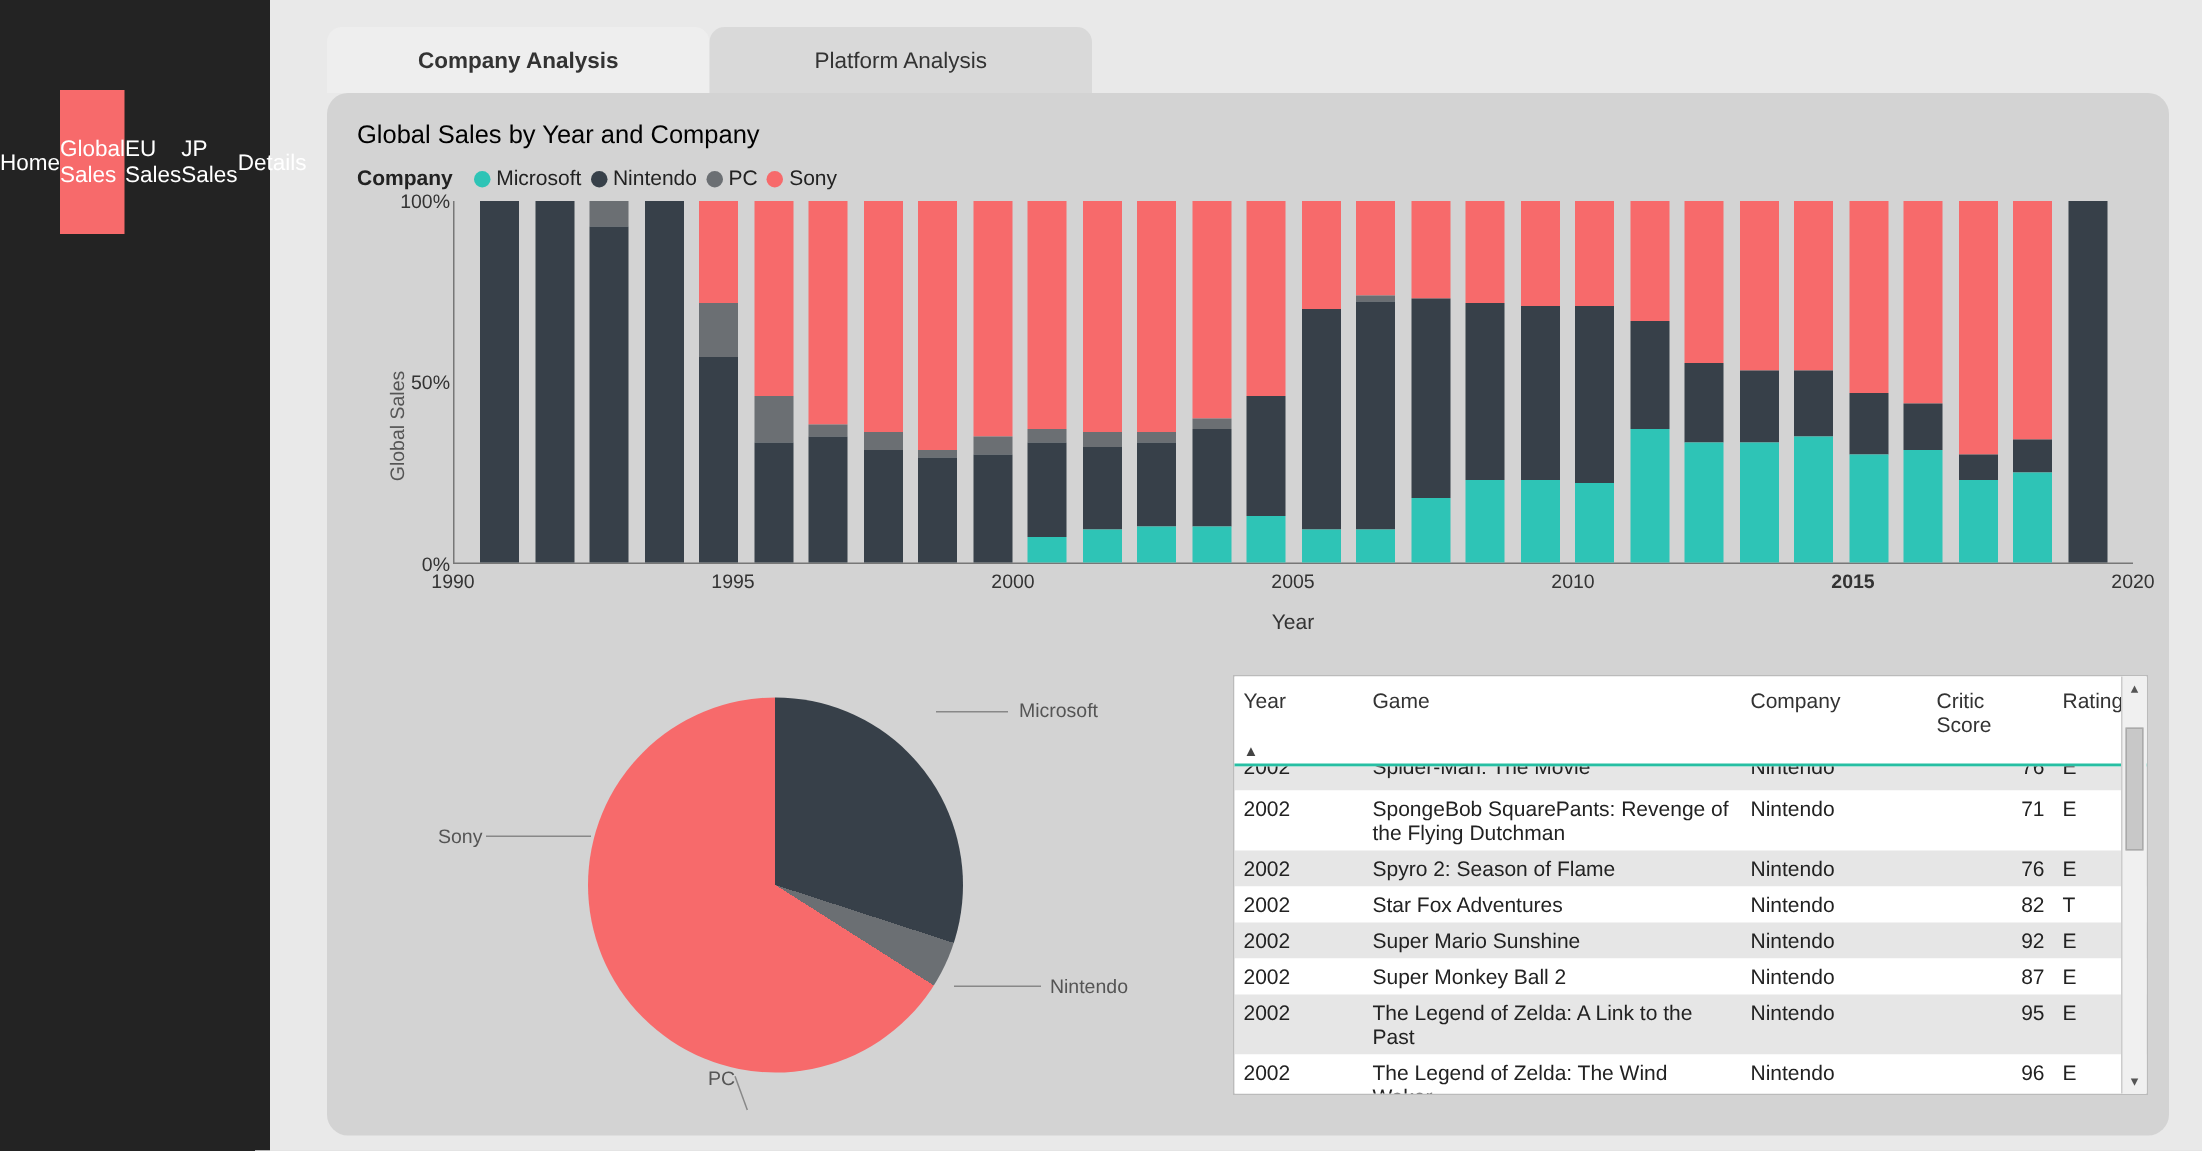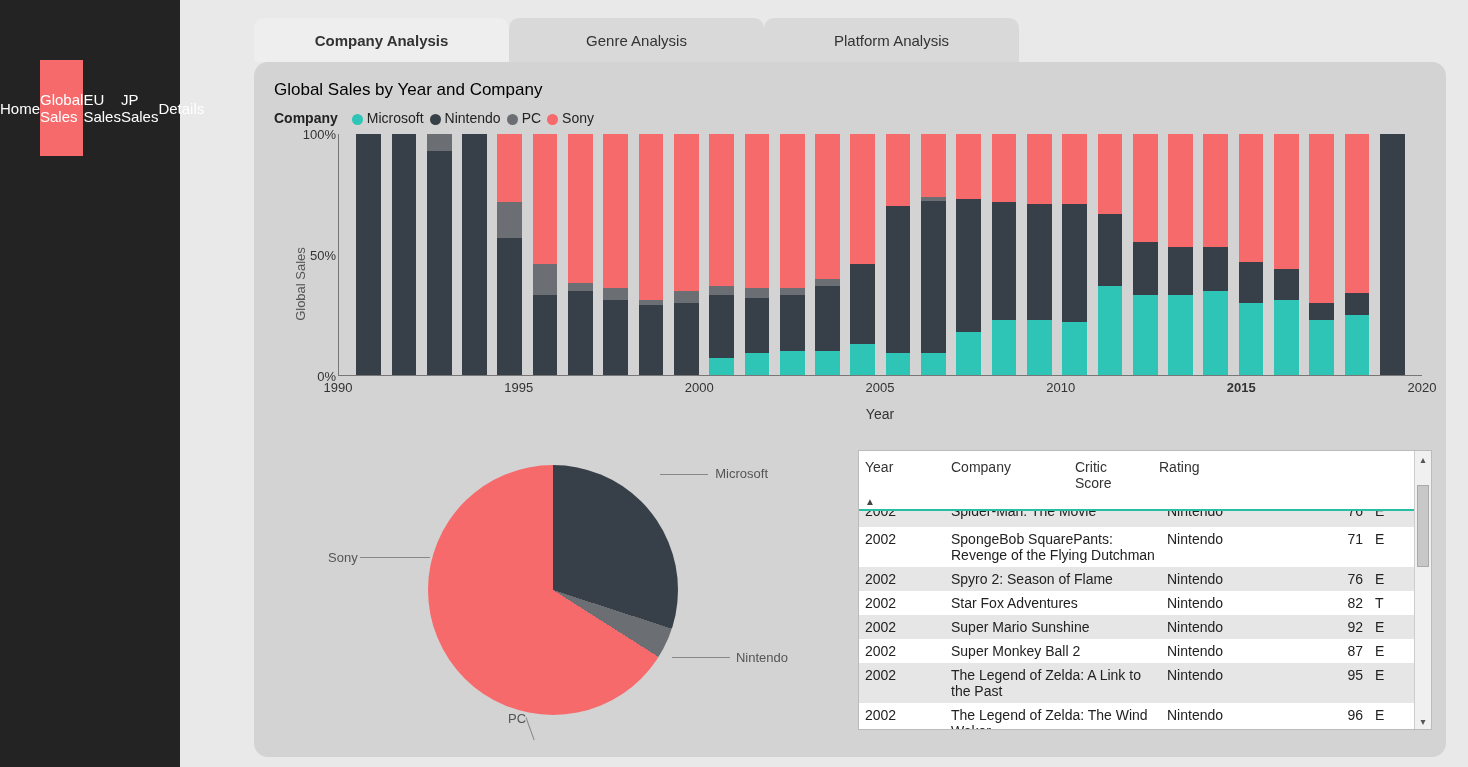--- a/index.html
+++ b/index.html
@@ -33,21 +33,20 @@
   font-size: 15px;
 }
 .sidebar-item.active {
   background: #f76a6b;
 }
 .main {
   flex: 1;
   padding: 18px 22px 10px 38px;
   display: flex;
   flex-direction: column;
-  margin-left: 36px;
 }
 .tabs {
   display: flex;
   padding-left: 0;
 }
 .tab {
   width: 255px;
   height: 44px;
   display: flex;
   align-items: center;
@@ -274,21 +273,20 @@
       <div class="sidebar-item">Home</div>
       <div class="sidebar-item active">Global Sales</div>
       <div class="sidebar-item">EU Sales</div>
       <div class="sidebar-item">JP Sales</div>
       <div class="sidebar-item">Details</div>
     </div>
 
   <div class="main">
     <div class="tabs" id="tabs">
         <div class="tab active">Company Analysis</div>
-        <div class="tab">Genre Analysis</div>
         <div class="tab">Platform Analysis</div>
       </div>
 
     <div class="content">
 
       <div class="chart-title">Global Sales by Year and Company</div>
       <div class="legend">
         <span class="label">Company</span>
         <span id="legend-items"><span class="swatch" style="background: rgb(46, 196, 182);"></span><span class="name">Microsoft</span><span class="swatch" style="background: rgb(55, 64, 73);"></span><span class="name">Nintendo</span><span class="swatch" style="background: rgb(107, 111, 115);"></span><span class="name">PC</span><span class="swatch" style="background: rgb(247, 106, 107);"></span><span class="name">Sony</span></span>
       </div>
@@ -533,20 +531,21 @@
 
           <div class="pie-line" style="top:24px; right:130px; width:48px;"></div>
           <div class="pie-line" style="top:207px; right:108px; width:58px;"></div>
           <div class="pie-line" style="bottom:12px; left:258px; width:24px; transform:rotate(70deg); transform-origin:left;"></div>
           <div class="pie-line" style="top:107px; left:92px; width:70px;"></div>
         </div>
 
         <div class="table-wrap">
           <div class="thead">
             <div class="th col-year"><span>Year</span><span class="sort-icon">▲</span></div>
+            <div class="th col-game">Game</div>
             <div class="th col-company">Company</div>
             <div class="th col-score" style="text-align:left">Critic Score</div>
             <div class="th col-rating">Rating</div>
           </div>
           <div class="tbody" id="tbody">
               <div class="trow cut">
                 <div class="td col-year">2002</div>
                 <div class="td col-game">Spider-Man: The Movie</div>
                 <div class="td col-company">Nintendo</div>
                 <div class="td col-score">76</div>

